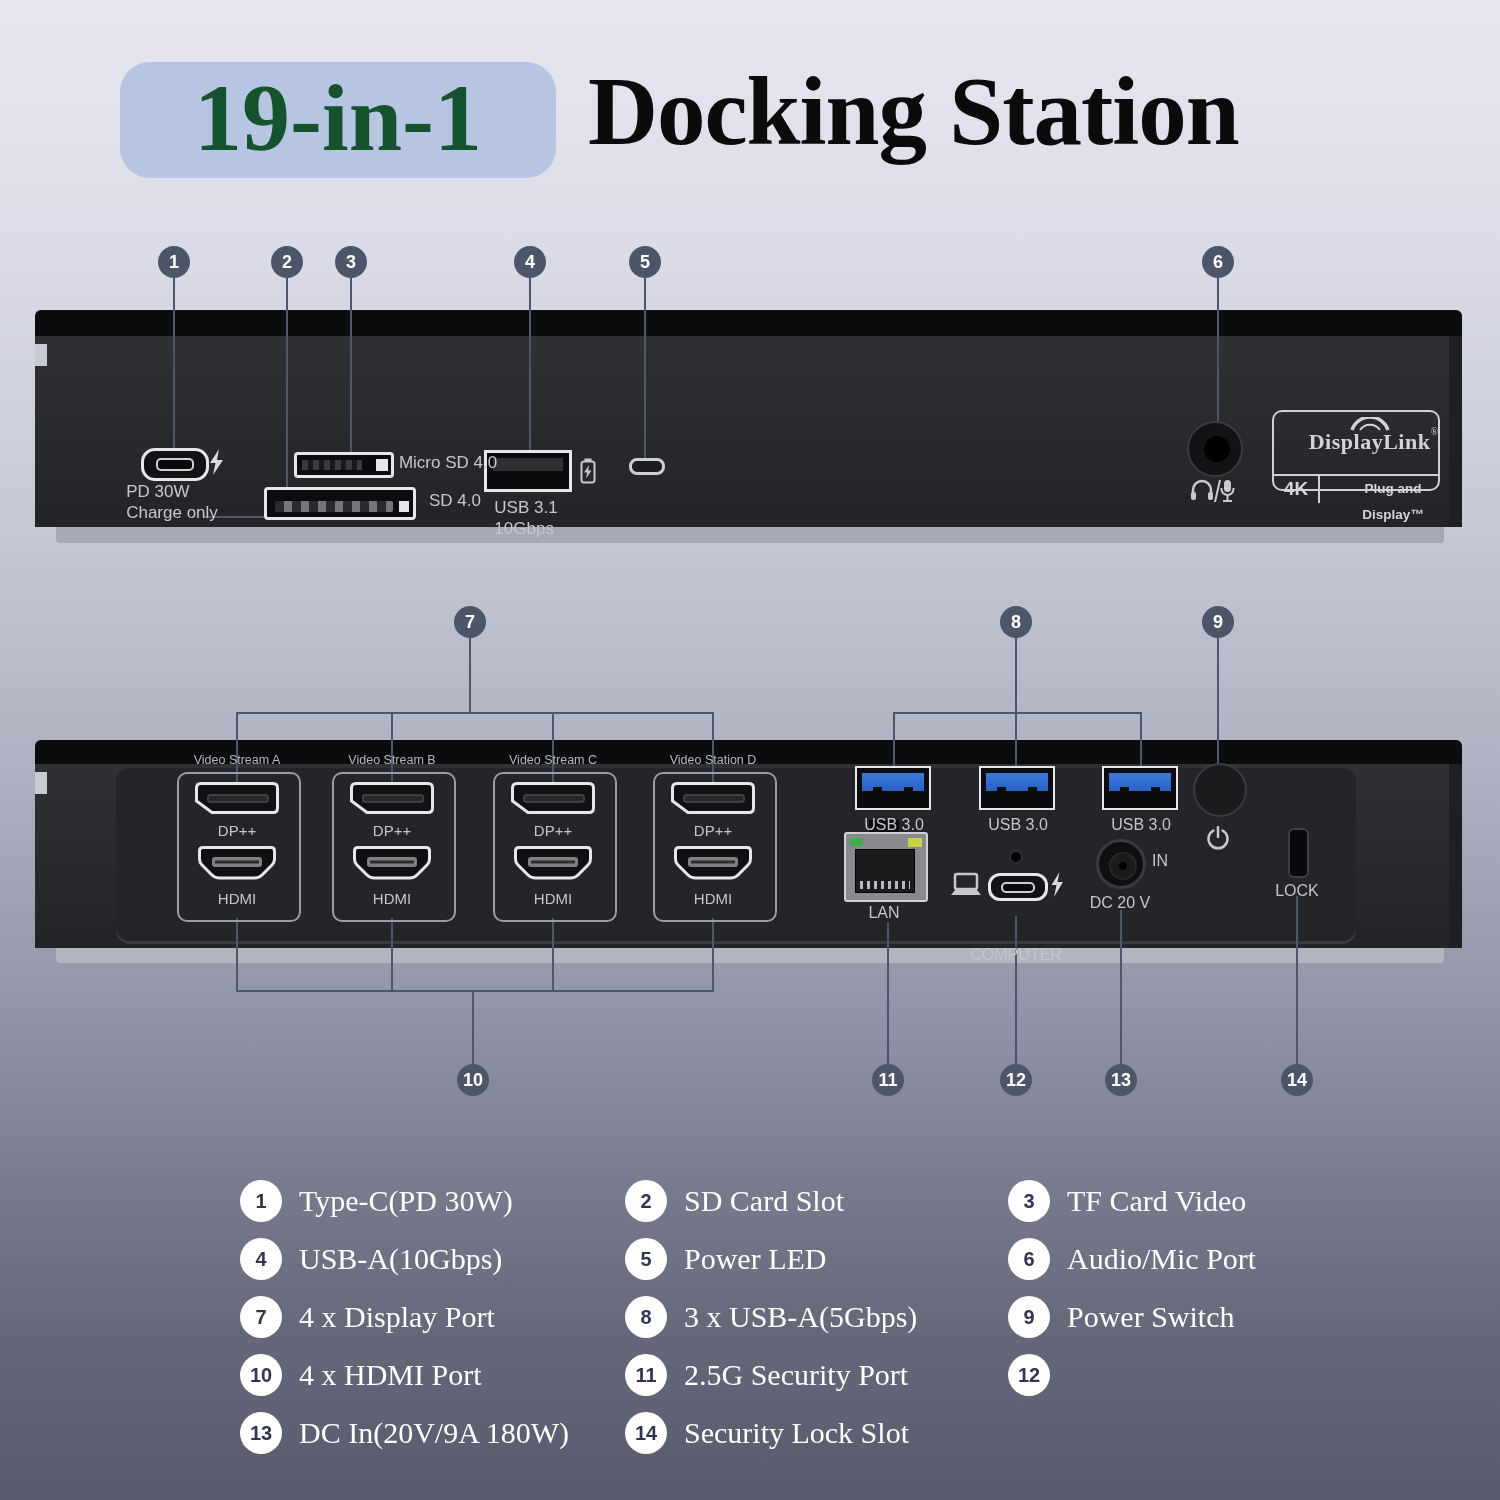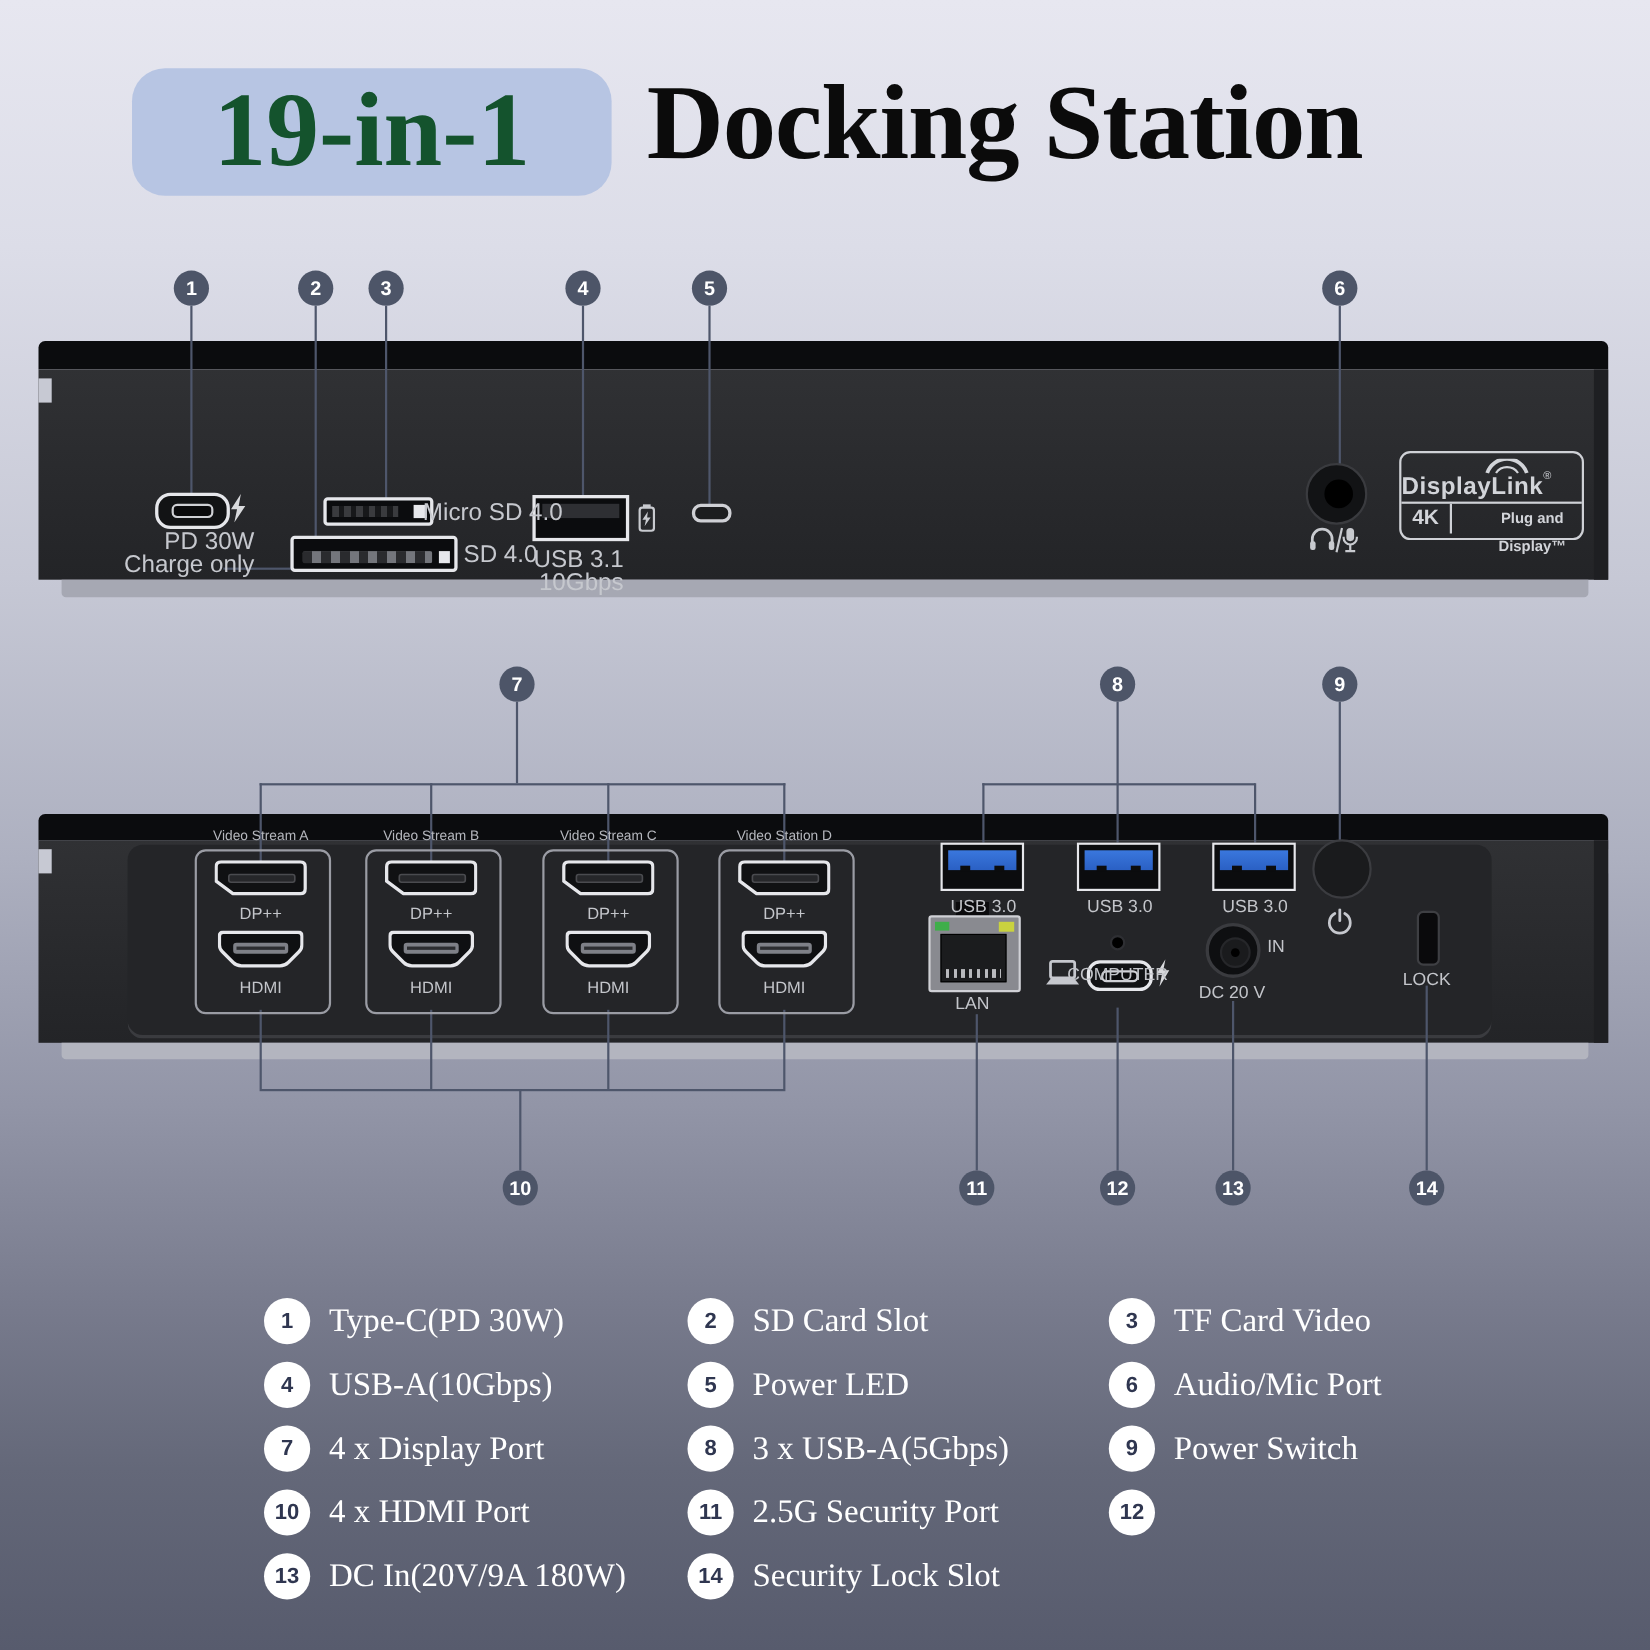--- a/index.html
+++ b/index.html
@@ -27,35 +27,35 @@
   .edge-right{position:absolute;width:13px;background:#1e1f22;}
   .recess{position:absolute;left:116px;top:768px;width:1240px;height:176px;background:#242528;border-radius:14px;box-shadow:inset 0 -3px 0 #3a3b3f;}
   
   .co{position:absolute;width:32px;height:32px;border-radius:50%;background:#4d5568;
       color:#fff;font-size:18px;font-weight:bold;line-height:32px;text-align:center;z-index:6;}
   .co-big{position:absolute;width:42px;height:42px;border-radius:50%;background:#fff;
       color:#2f3650;font-size:20px;font-weight:bold;line-height:42px;text-align:center;flex:none;}
   .ln{position:absolute;background:#4e566b;z-index:2;}
   .v{width:2px;} .h{height:2px;}
   
-  .plabel{position:absolute;color:#c6c8ce;font-size:22px;text-align:right;transform:translateX(-50%);white-space:nowrap;z-index:4;}
+  .plabel{position:absolute;color:#c6c8ce;font-size:17px;text-align:left;transform:translateX(-50%);white-space:nowrap;z-index:4;}
   .plabel-s{position:absolute;color:#c3c5ca;font-size:16px;text-align:center;transform:translateX(-50%);white-space:nowrap;z-index:4;}
   .vs-name{position:absolute;color:#b5b7bd;font-size:12.5px;text-align:center;transform:translateX(-50%);white-space:nowrap;z-index:4;}
   
   .usbc{position:absolute;border:3px solid #e6e7eb;border-radius:14px;background:#121315;z-index:3;display:flex;align-items:center;justify-content:center;}
   .usbc-inner{border:2px solid #cfd0d5;border-radius:5px;background:#0a0a0c;}
   .slot{position:absolute;border:3px solid #e6e7eb;border-radius:4px;background:#0b0c0e;z-index:3;}
   .usba{position:absolute;border:3px solid #e6e7eb;background:#0b0c0e;z-index:3;}
   .tongue{position:absolute;left:6px;right:6px;top:5px;}
   .led-slot{position:absolute;border:3px solid #cfd0d5;border-radius:8px;background:#1c1d1f;z-index:3;}
   .round-btn{position:absolute;border-radius:50%;z-index:3;}
   .vs-group{position:absolute;width:120px;height:146px;border:2px solid #9a9ca4;border-radius:10px;z-index:3;}
   .svgport{position:absolute;transform:translateX(-50%);z-index:4;line-height:0;}
   .dl-box{position:absolute;left:1272px;top:410px;width:164px;height:77px;border:2.5px solid #cfd1d6;border-radius:10px;z-index:4;color:#d2d4d9;}
-  .dl-top{position:relative;height:44px;text-align:left;}
+  .dl-top{position:relative;height:62px;text-align:right;font-family:Liberation Serif, serif;}
   .dl-brand{font-size:22px;font-weight:bold;letter-spacing:.5px;line-height:60px;}
   .dl-reg{font-size:10px;vertical-align:14px;}
   .dl-bottom{display:flex;height:27px;border-top:2px solid #cfd1d6;}
   .dl-4k{width:44px;border-right:2px solid #cfd1d6;font-size:19px;font-weight:bold;line-height:26px;text-align:center;}
   .dl-tag{flex:1;font-size:13.5px;font-weight:bold;line-height:26px;text-align:center;padding-left:28px;}
   
   .legend{position:absolute;left:218px;top:1172px;width:1230px;display:grid;
           grid-template-columns:385px 383px 460px;grid-auto-rows:58px;align-items:center;}
   .leg-item{display:flex;align-items:center;padding-left:22px;gap:17px;}
   .leg-label{color:#fff;font-family:"Liberation Serif",serif;font-size:30px;white-space:nowrap;}
@@ -289,21 +289,21 @@
       </svg>
   </span>
   <div class="usbc" style="left:988px;top:873px;width:54px;height:22px;border-radius:12px;">
     <div class="usbc-inner" style="width:30px;height:7px;"></div>
   </div>
   <span class="svgport" style="left:1057px;top:872px;">
     <svg width="15" height="25" viewBox="0 0 15 25">
         <polygon points="10,0 2,13 7,13 4.5,25 13.5,10 8,10" fill="#d9dadd"></polygon>
       </svg>
   </span>
-  <div class="plabel-s" style="left:1016px;top:878px;">COMPUTER</div>
+  <div class="plabel-s" style="left:1016px;top:946px;">COMPUTER</div>
 
   <div class="round-btn" style="left:1096px;top:839px;width:44px;height:44px;background:#0e0f11;border:3px solid #3a3b3f;">
     <div style="position:absolute;left:10px;top:10px;width:24px;height:24px;border-radius:50%;background:#1a1b1d;border:2px solid #26272a;">
       <div style="position:absolute;left:8px;top:8px;width:8px;height:8px;border-radius:50%;background:#000;"></div>
     </div>
   </div>
   <div style="position:absolute;left:1152px;top:852px;color:#c3c5ca;font-size:16px;z-index:4;">IN</div>
   <div class="plabel-s" style="left:1120px;top:894px;">DC 20 V</div>
 
   <div style="position:absolute;left:1288px;top:828px;width:17px;height:46px;border-radius:6px;background:#0a0a0c;border:2px solid #3e3f43;z-index:3;"></div>

